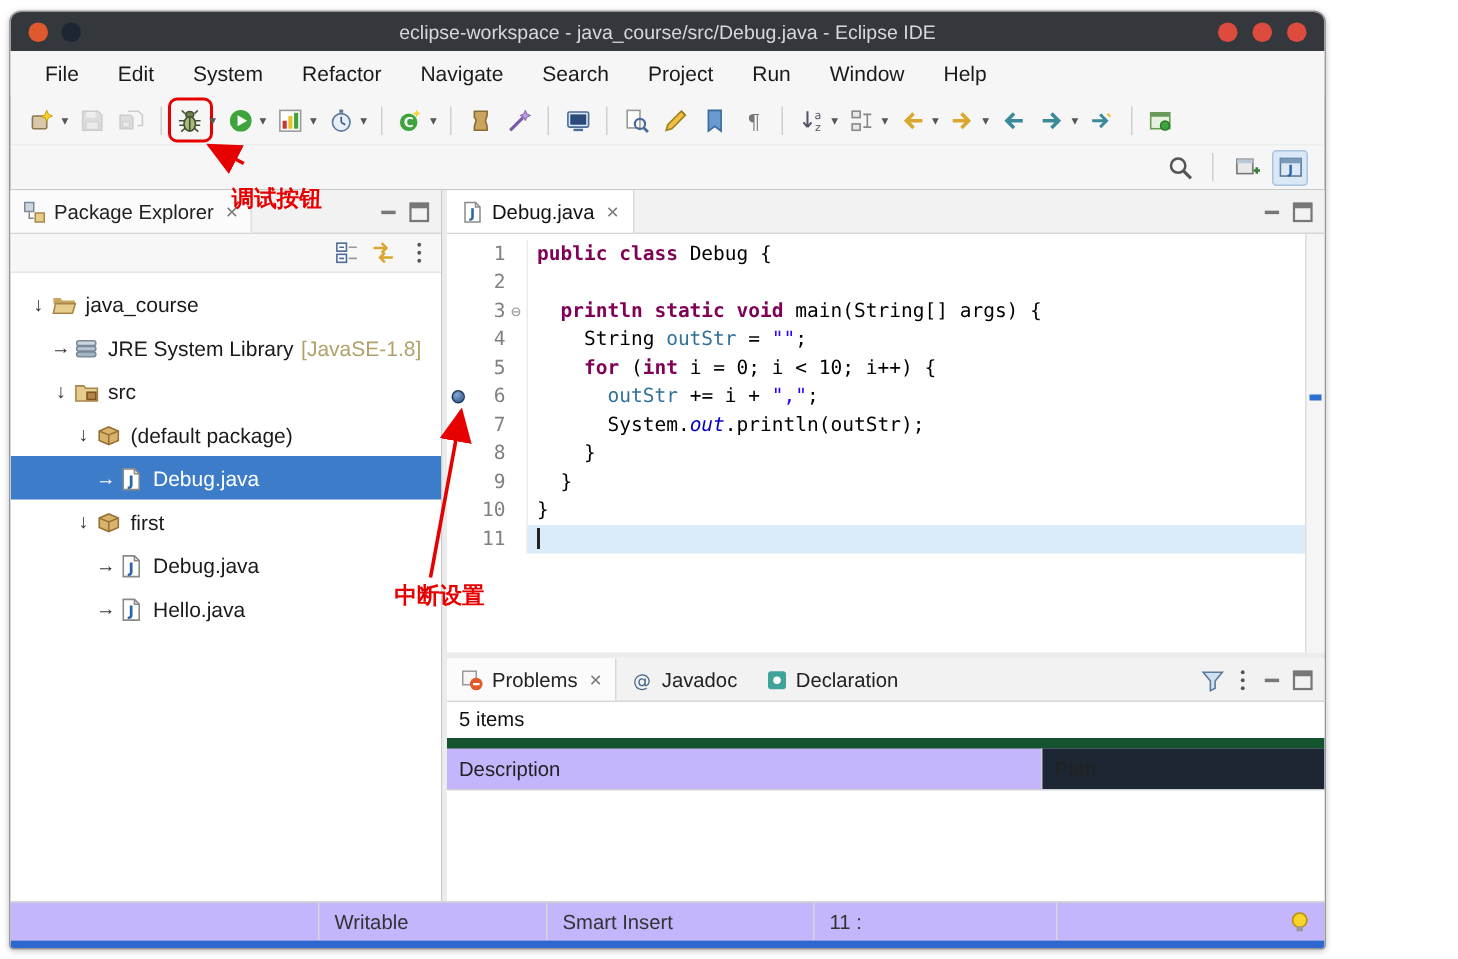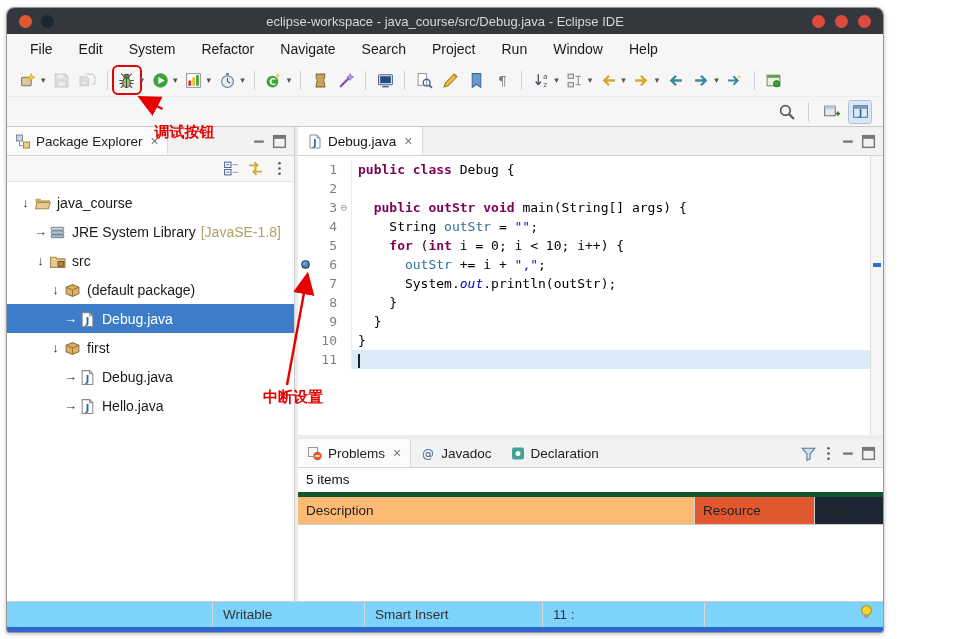--- a/index.html
+++ b/index.html
@@ -68,26 +68,26 @@
 .rmark{position:absolute;left:2px;top:107px;width:8px;height:4px;background:#2f6fd0}
 .hsplit{flex:0 0 4px;background:#ececec}
 
 .problems{flex:1;display:flex;flex-direction:column;background:#fff;min-height:0}
 .ptabbar{flex:0 0 29px;background:#f2f2f2;border-bottom:1px solid #d6d6d6;display:flex;align-items:center}
 .tabs-holder{display:flex;height:100%;align-items:center}
 .ptab{display:inline-flex;align-items:center;gap:5px;padding:0 9px;height:100%;font-size:13.5px;color:#222}
 .ptab.active{background:#fbfbfb;border-right:1px solid #d6d6d6}
 .ptab-icon{display:inline-flex;width:16px;height:16px}
 .pstatus{flex:0 0 24px;line-height:24px;padding-left:8px;font-size:13.5px;color:#111;background:#fff}
-.phead{flex:0 0 29px;display:flex;background:#fdba74;border-top:5px solid #14532d;border-bottom:1px solid #cfcfcf}
+.phead{flex:0 0 29px;display:flex;background:#c4b5fd;border-top:7px solid #14532d;border-bottom:1px solid #cfcfcf}
 .pcol{border-right:1px solid #cfcfcf;padding:0 8px;line-height:27px;font-size:13.5px;color:#222}
 .pcol.c0{width:397px}.pcol.c1{width:120px}.pcol.c2{flex:1;border-right:none}
 .pbody{flex:1;background:#fff}
 
-.statusbar{flex:0 0 26px;background:#7dd3fc;border-top:1px solid #cfcfcf;display:flex;align-items:flex-start;font-size:13.5px;color:#333}
+.statusbar{flex:0 0 26px;background:#c4b5fd;border-top:1px solid #cfcfcf;display:flex;align-items:center;font-size:13.5px;color:#333}
 .sb-spacer{width:206px;height:100%;border-right:1px solid #d8d8d8}
 .sb-cell{padding-left:10px;height:100%;line-height:25px;border-right:1px solid #d8d8d8}
 .sb-flex{flex:1}
 .bluebar{flex:0 0 5px;background:var(--accent,#2e68cf)}
 
 .ann-label{position:absolute;color:var(--annotation-red,#e60000);font-size:15px;font-weight:600;z-index:60;white-space:nowrap}
 #ann2{left:263px;top:388px}
 .overlay{position:absolute;left:0;top:0;pointer-events:none;z-index:55}
 </style>
 </head>
@@ -494,21 +494,21 @@
               <div class="code-line">
                 <span class="bp-margin"></span>
                 <span class="line-num">2</span>
                 <span class="fold-col"></span>
                 <span class="code-text"></span>
               </div>
               <div class="code-line">
                 <span class="bp-margin"></span>
                 <span class="line-num">3</span>
                 <span class="fold-col">⊖</span>
-                <span class="code-text"><span class="tk-p">  </span><span class="tk-k">public outStr void </span><span class="tk-p">main(String[] args) {</span></span>
+                <span class="code-text"><span class="tk-p">  </span><span class="tk-k">println static void </span><span class="tk-p">main(String[] args) {</span></span>
               </div>
               <div class="code-line">
                 <span class="bp-margin"></span>
                 <span class="line-num">4</span>
                 <span class="fold-col"></span>
                 <span class="code-text"><span class="tk-p">    String </span><span class="tk-v">outStr</span><span class="tk-p"> = </span><span class="tk-s">""</span><span class="tk-p">;</span></span>
               </div>
               <div class="code-line">
                 <span class="bp-margin"></span>
                 <span class="line-num">5</span>
@@ -616,21 +616,20 @@
                 <svg width="17" height="17" viewBox="0 0 16 16">
                   <rect x="2.5" y="2.5" width="11" height="11" fill="none" stroke="#777" stroke-width="1.4"></rect>
                   <rect x="2.5" y="2.5" width="11" height="3" fill="#777"></rect>
                 </svg>
               </span>
           </span>
         </div>
         <div class="pstatus">5 items</div>
         <div class="phead">
             <span class="pcol c0">Description</span>
-            <span class="pcol c1">Resource</span>
             <span class="pcol c2">Path</span>
           </div>
         <div class="pbody"></div>
       </div>
 
     </div>
   </div>
 
   <div class="statusbar">
     <span class="sb-spacer"></span>

